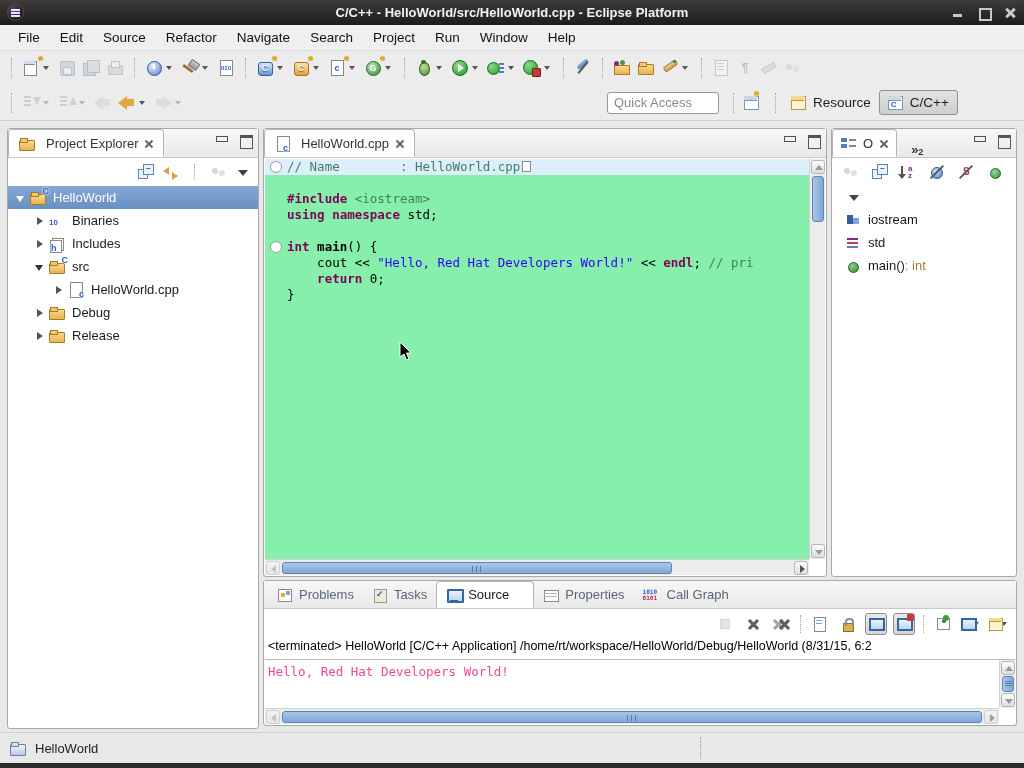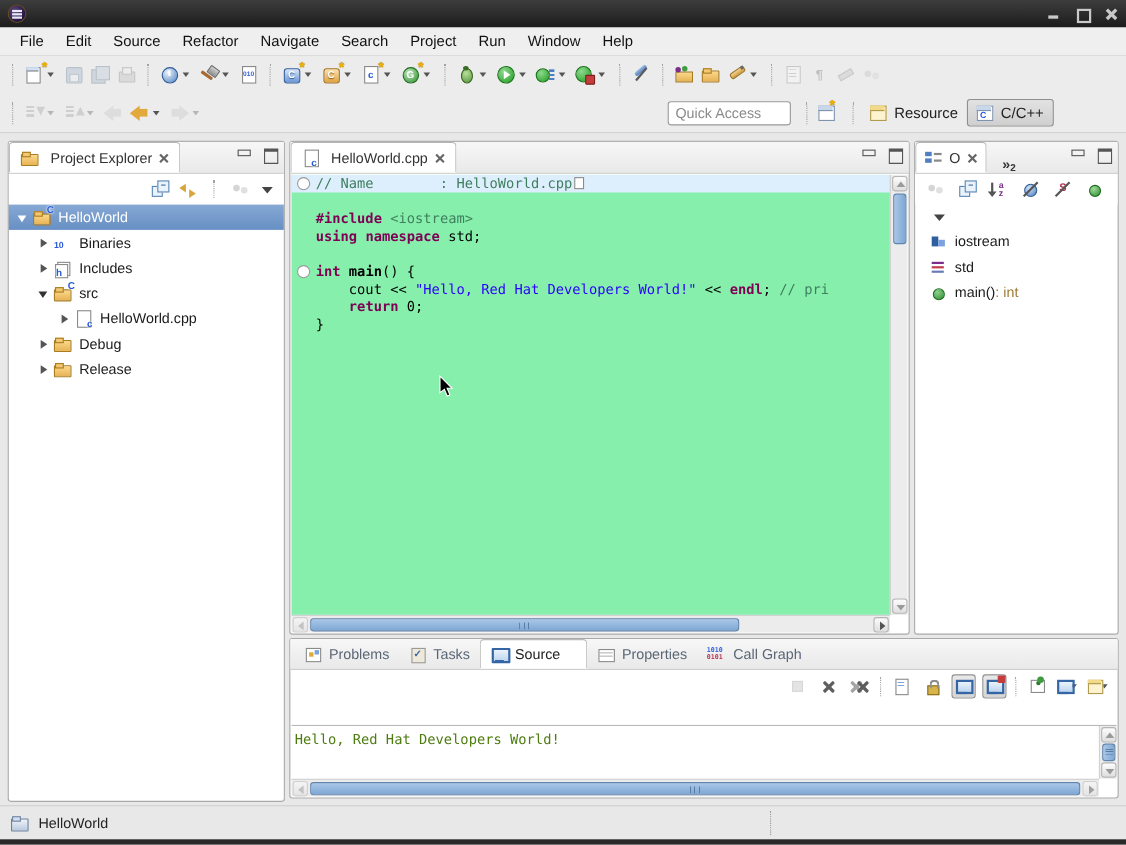--- a/index.html
+++ b/index.html
@@ -229,21 +229,21 @@
   .c-lock::after{left:5px;top:2px;width:5px;height:6px;border:2px solid #8f8f8f;border-bottom:none;border-radius:4px 4px 0 0}
   .c-mon::before{left:1px;top:2px;width:12px;height:9px;background:linear-gradient(#eaf3fd,#bcd4ee);border:2px solid #3465a4}
   .c-mon::after{left:3px;bottom:1px;width:8px;height:2px;background:#3465a4}
   .c-mon.err i{position:absolute;right:-2px;top:-2px;width:7px;height:7px;background:#c43c3c;border-radius:1px}
   .c-pin::before{left:2px;top:2px;width:11px;height:10px;background:#fff;border:1px solid #8a8a8a}
   .c-pin::after{left:8px;top:-1px;width:6px;height:6px;background:#3f9b3f;border-radius:50%;box-shadow:-2px 3px 0 -1px #2d7a2d}
   .c-newwin::before{left:1px;top:2px;width:12px;height:11px;background:#fdf3d0;border:1px solid #b09a4e}
   .c-newwin::after{left:1px;top:2px;width:12px;height:3px;background:#f3da8a;border-bottom:1px solid #b09a4e}
   #console-header{position:absolute;left:4px;right:20px;top:58px;height:18px;font-size:12.5px;color:#000;white-space:nowrap;overflow:hidden}
   #console-sep{position:absolute;left:1px;right:1px;top:78px;border-top:1px solid #b9b9b9}
-  #console-out{position:absolute;left:4px;top:83px;font:12.5px/16px "DejaVu Sans Mono",monospace;color:#4d7c0f;white-space:pre}
+  #console-out{position:absolute;left:4px;top:83px;font:12.5px/16px "DejaVu Sans Mono",monospace;color:#ec4899;white-space:pre}
   #console .sbv{top:79px;bottom:17px}
   #console .thumbv::after{content:"";position:absolute;left:2px;top:4px;width:7px;height:5px;background:repeating-linear-gradient(#5a7ba3 0 1px,transparent 1px 2px)}
 
   
   #statusbar{position:absolute;left:0;top:732px;width:1024px;height:31px;background:#e8e8e8;border-top:1px solid #cfcfcf;display:flex;align-items:center;padding-left:10px;gap:7px;font-size:13px;color:#222}
   #status-sep{position:absolute;left:700px;top:4px;height:22px;border-left:1px dotted #9a9a9a}
   .s-folder{position:relative;width:18px;height:14px}
   .s-folder::before{content:"";position:absolute;left:0;top:3px;width:14px;height:10px;background:linear-gradient(#eef3f9,#b9cade);border:1px solid #6d82a0;border-radius:1px}
   .s-folder::after{content:"";position:absolute;left:1px;top:1px;width:6px;height:3px;background:#d4e0ee;border:1px solid #6d82a0}
   #winedge{position:absolute;left:0;top:763px;width:1024px;height:5px;background:#2a2a2a}
@@ -252,20 +252,21 @@
 <body>
 
 <div id="window">
 
   <div id="titlebar">
     <span id="eclipse-logo">
         <i style="top:4px"></i>
         <i style="top:7px"></i>
         <i style="top:10px"></i>
       </span>
+    <span id="title-text">C/C++ - HelloWorld/src/HelloWorld.cpp - Eclipse Platform</span>
     <div id="winctl">
       <span class="wbtn min"></span>
       <span class="wbtn max"></span>
       <span class="wbtn close"></span>
     </div>
   </div>
 
   <div id="menubar">
       <span class="menu-item">File</span>
       <span class="menu-item">Edit</span>
@@ -664,20 +665,21 @@
         </span>
       <span class="cbtn">
           <span class="ct c-mon" style="width:16px;height:16px"></span>
           <span class="dd"></span>
         </span>
       <span class="cbtn">
           <span class="ct c-newwin" style="width:16px;height:16px"></span>
           <span class="dd"></span>
         </span>
     </div>
+    <div id="console-header">&lt;terminated&gt; HelloWorld [C/C++ Application] /home/rt/workspace/HelloWorld/Debug/HelloWorld (8/31/15, 6:2</div>
     <div id="console-sep"></div>
     <div id="console-out">Hello, Red Hat Developers World!</div>
     <div class="sbv">
       <span class="sbtn up"></span>
       <span class="thumbv" style="top:16px;height:16px"></span>
       <span class="sbtn down"></span>
     </div>
     <div class="sbh">
       <span class="sbtn left" style="opacity:.5"></span>
       <span class="thumbh" style="left:17px;right:17px"></span>

